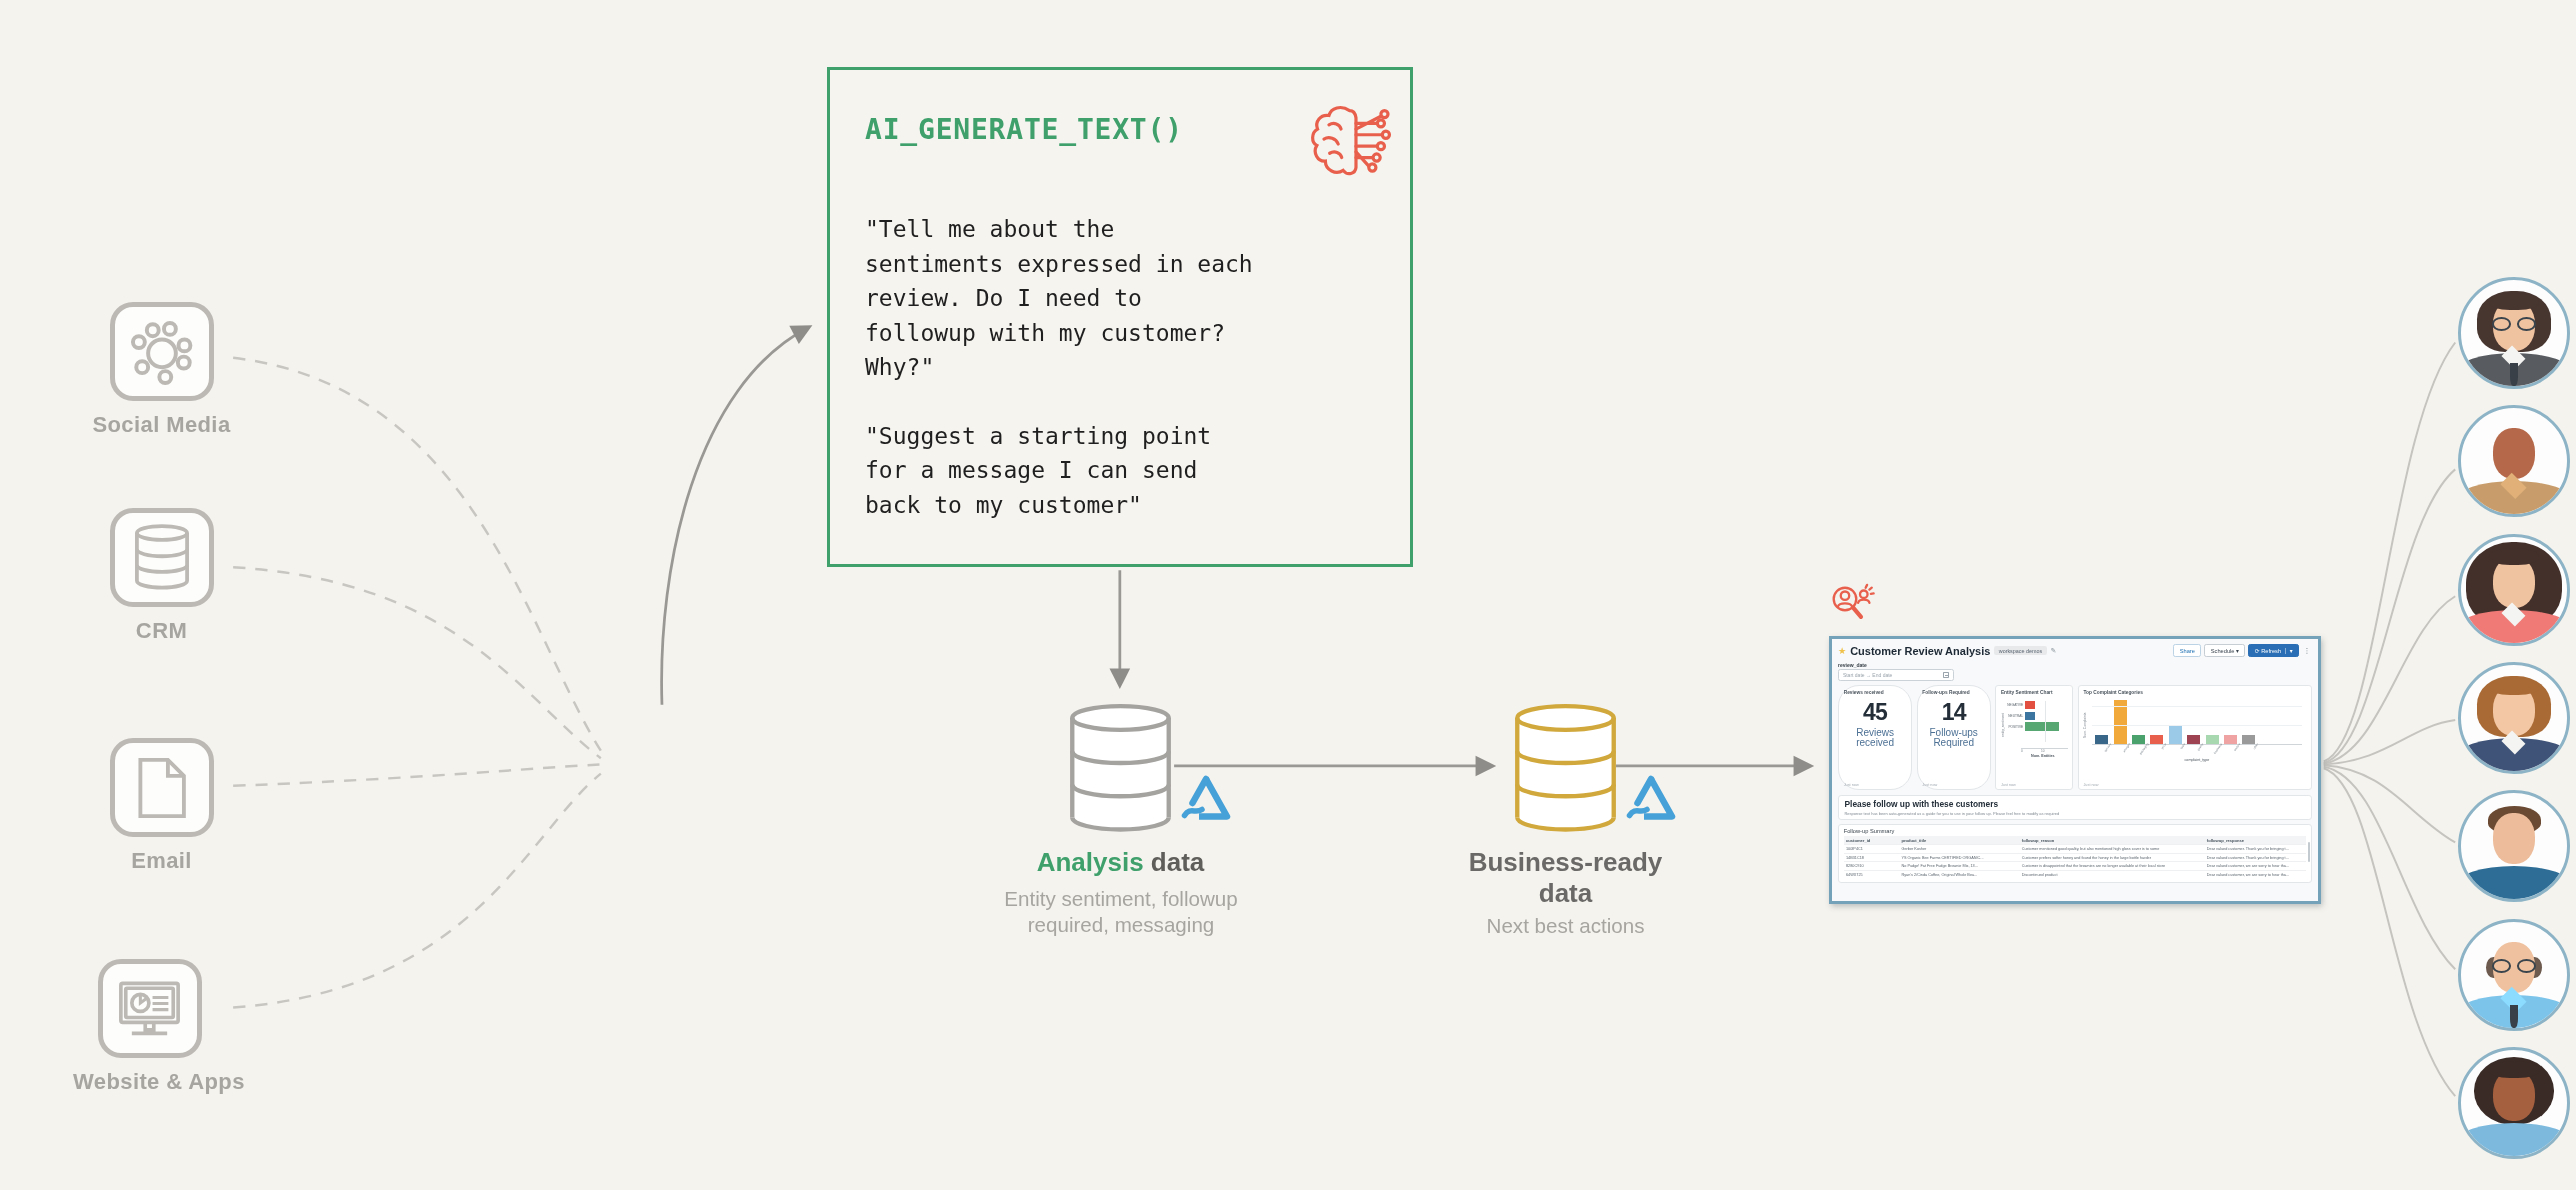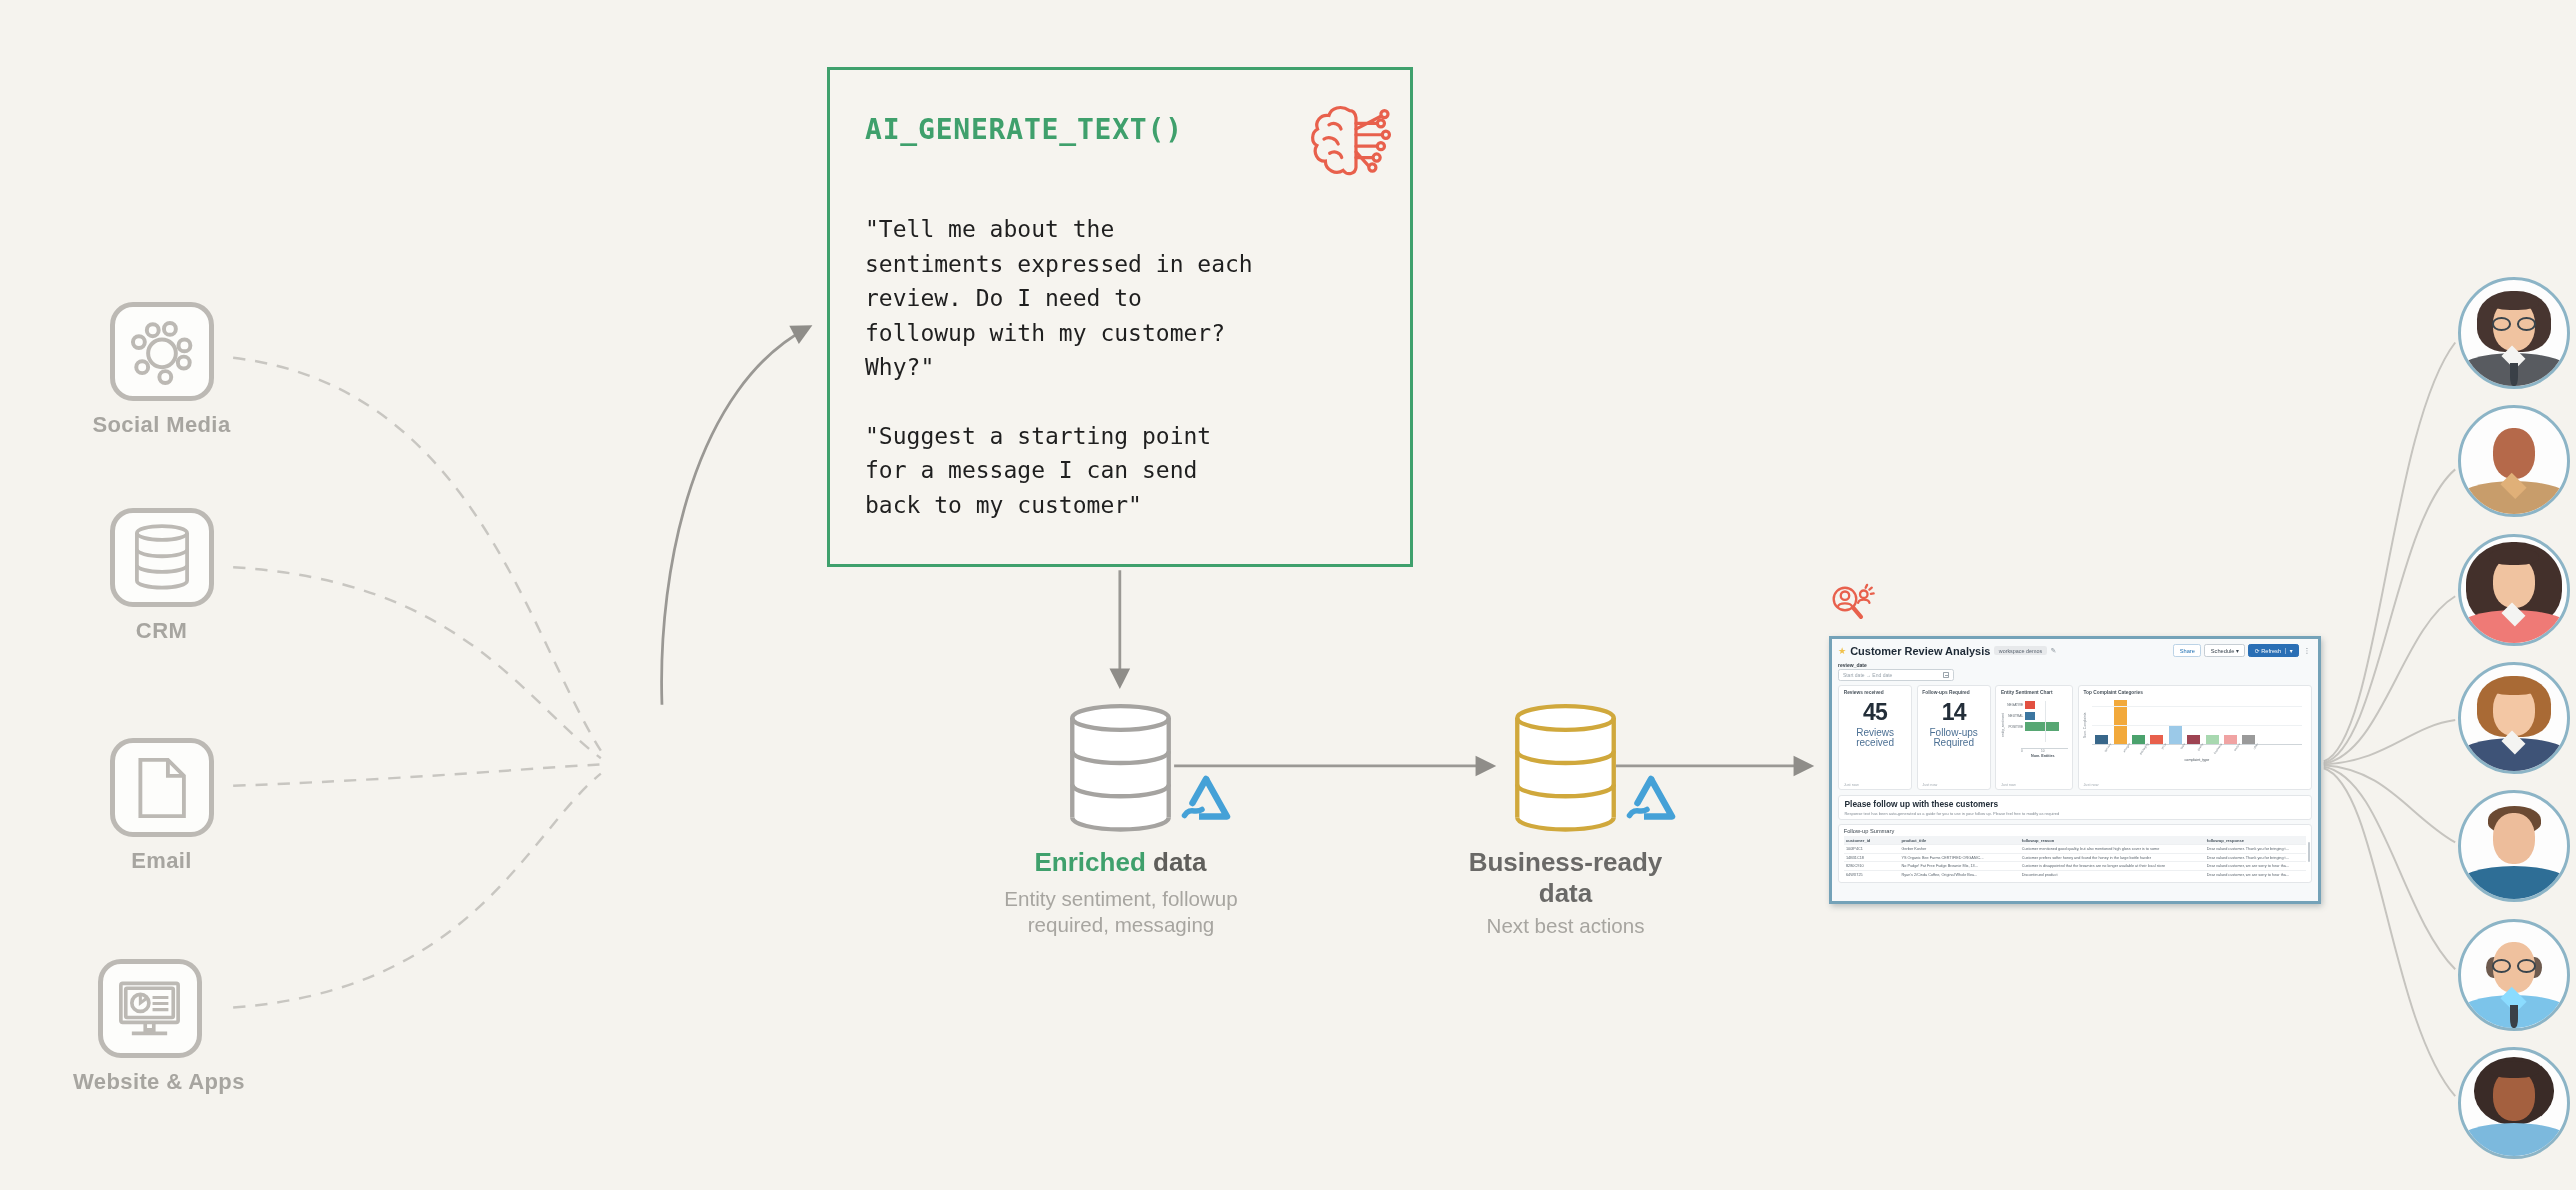--- a/index.html
+++ b/index.html
@@ -46,21 +46,21 @@
   .db-filter .flabel { font-size:5px; font-weight:bold; color:#333c44; margin-bottom:1.5px; }
   .db-input { width:116px; height:12.2px; background:#fff; border:0.8px solid #ccd3d8; border-radius:2.3px; font-size:5px; color:#9aa4ac; display:flex; align-items:center; padding:0 3.8px; gap:3.1px; }
   .db-input .cal { margin-left:auto; width:6.1px; height:6.1px; border:0.8px solid #9aa4ac; border-radius:0.8px; position:relative; }
   .db-input .cal:before { content:""; position:absolute; left:0.8px; right:0.8px; top:1.5px; border-top:0.8px solid #9aa4ac; }
   .db-cards { display:flex; gap:4.6px; align-items:stretch; }
   .card { background:#fff; border:0.8px solid #e3e6e9; border-radius:3.1px; padding:3.8px 4.6px 2.3px 4.6px; position:relative; height:105px; display:flex; flex-direction:column; }
   .card .ct { font-size:4.8px; color:#4a545d; font-weight:bold; }
   .card .big { font-size:23px; font-weight:bold; color:#232e39; text-align:center; margin-top:4.6px; letter-spacing:-0.8px; }
   .card .cap { font-size:10px; color:#4c7094; text-align:center; line-height:1.02; margin-top:1.5px; }
   .card .foot { font-size:3.8px; color:#a3abb2; margin-top:auto; }
-  .card.c1,.card.c2 { width:74px; }
+  .card.c1,.card.c2 { width:74px;border-radius:21px; }
   .card.c3 { width:78px; }
   .card.c4 { flex:1; }
   
   .sent-wrap { display:flex; margin-top:6.1px; }
   .sent-ylab { font-size:3.3px; color:#7a838b; writing-mode:vertical-rl; transform:rotate(180deg); text-align:center; height:47px; }
   .sent-plot { flex:1; position:relative; padding-left:1.5px; }
   .sent-row { display:flex; align-items:center; margin-bottom:2.3px; }
   .sent-row .sl { width:18.3px; font-size:3.2px; color:#5a636b; text-align:right; padding-right:1.5px; flex:none; }
   .sent-row .sb { height:8.4px; }
   .sent-axis { border-top:0.8px solid #cfd5d9; margin-left:20px; position:relative; height:6.1px; }
@@ -217,21 +217,21 @@
       <path d="M9 24 H131 V150 A61 16 0 0 1 9 150 Z" fill="#ffffff"></path>
       <ellipse cx="70" cy="24" rx="61" ry="15" fill="#ffffff" stroke="currentColor" stroke-width="5.5"></ellipse>
       <path d="M9 24 V150 M131 24 V150" stroke="currentColor" stroke-width="5.5" fill="none"></path>
       <path d="M9 150 A61 15 0 0 0 131 150 M9 66 A61 15 0 0 0 131 66 M9 108 A61 15 0 0 0 131 108" stroke="currentColor" stroke-width="5.5" fill="none"></path>
     </svg>
     <svg class="delta" style="left:116px; top:75px;" width="50" height="47" viewBox="0 0 100 92">
       <path d="M50 9 L92 84 H36" stroke="#45a1d7" stroke-width="13" fill="none" stroke-linejoin="round"></path>
       <path d="M50 9 L23 57" stroke="#45a1d7" stroke-width="13" fill="none" stroke-linecap="round"></path>
       <path d="M7 82 C 18 64, 29 79, 42 70" stroke="#45a1d7" stroke-width="11" fill="none" stroke-linecap="round"></path>
     </svg>
-    <div class="store-label" style="margin-left:-46px; width:203px;"><span class="hl">Enriched</span><span> data</span></div>
+    <div class="store-label" style="margin-left:-46px; width:203px;"><span class="hl">Analysis</span><span> data</span></div>
     <div class="store-sub" style="margin-left:-76px; width:264px;">Entity sentiment, followup
 required, messaging</div>
   </div>
 
   <div class="store" style="left:1510px; top:699px; width:111px; color:#d0a83c;">
     <svg class="cyl" width="111" height="136" viewBox="0 0 140 172">
       <path d="M9 24 H131 V150 A61 16 0 0 1 9 150 Z" fill="#ffffff"></path>
       <ellipse cx="70" cy="24" rx="61" ry="15" fill="#ffffff" stroke="currentColor" stroke-width="5.5"></ellipse>
       <path d="M9 24 V150 M131 24 V150" stroke="currentColor" stroke-width="5.5" fill="none"></path>
       <path d="M9 150 A61 15 0 0 0 131 150 M9 66 A61 15 0 0 0 131 66 M9 108 A61 15 0 0 0 131 108" stroke="currentColor" stroke-width="5.5" fill="none"></path>

